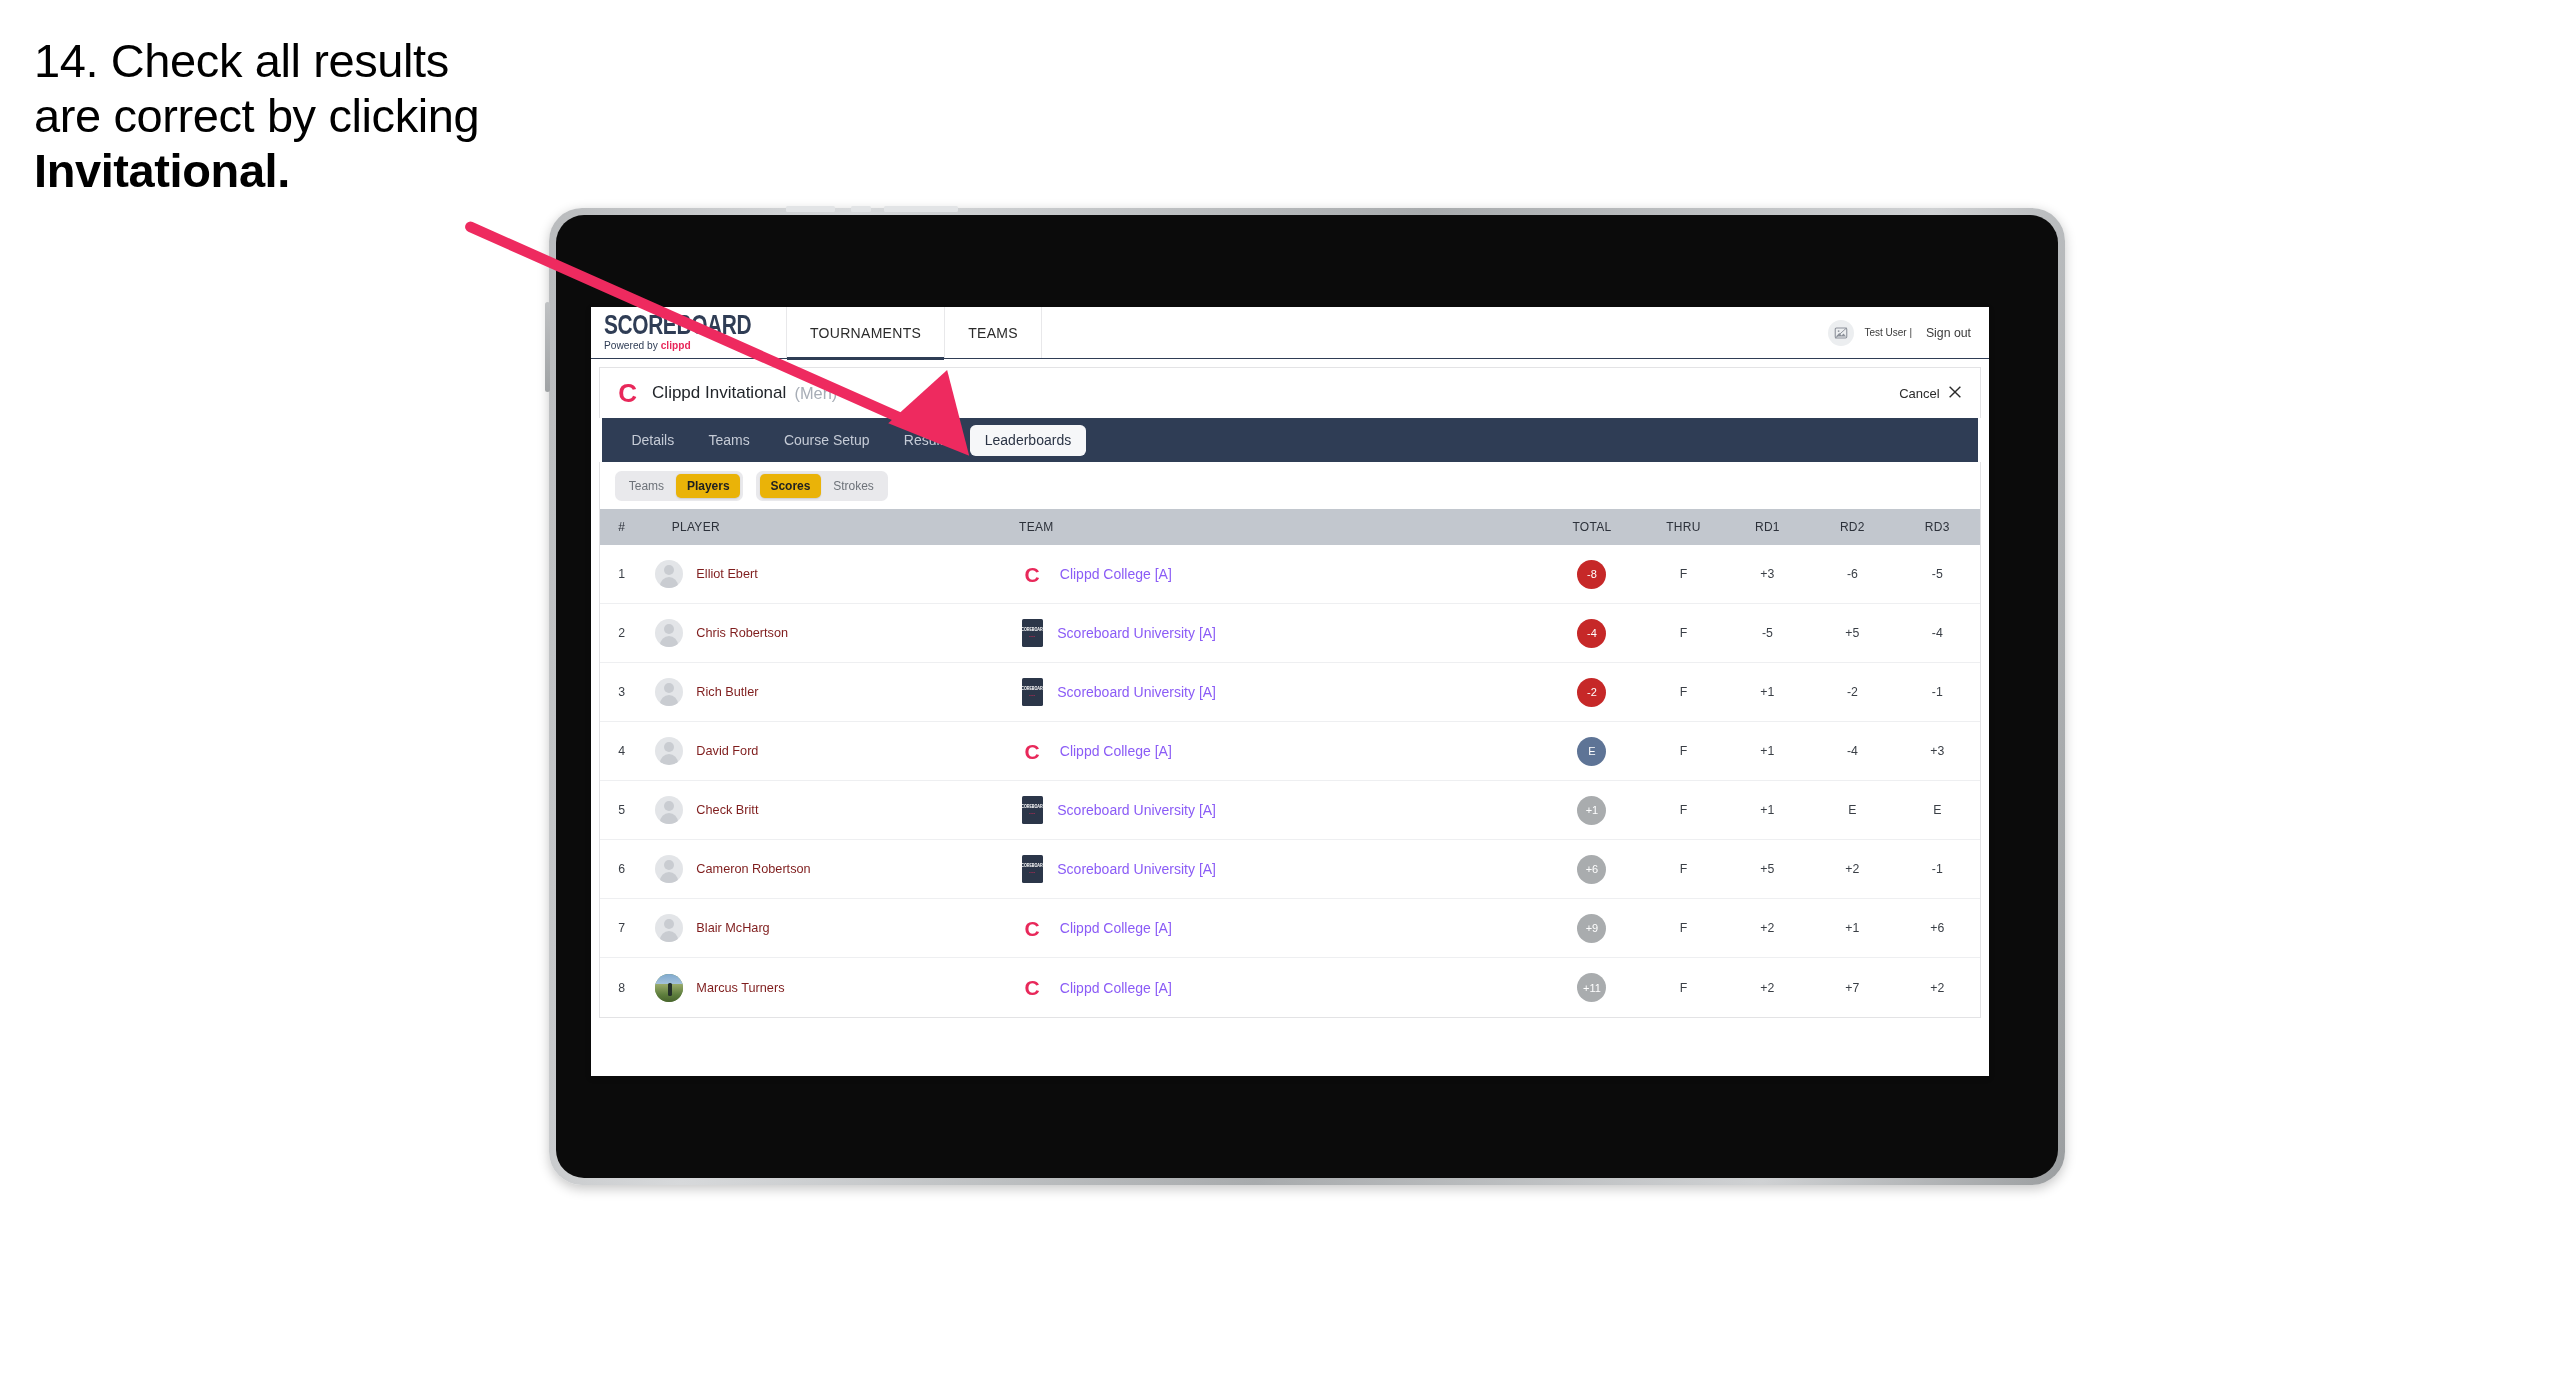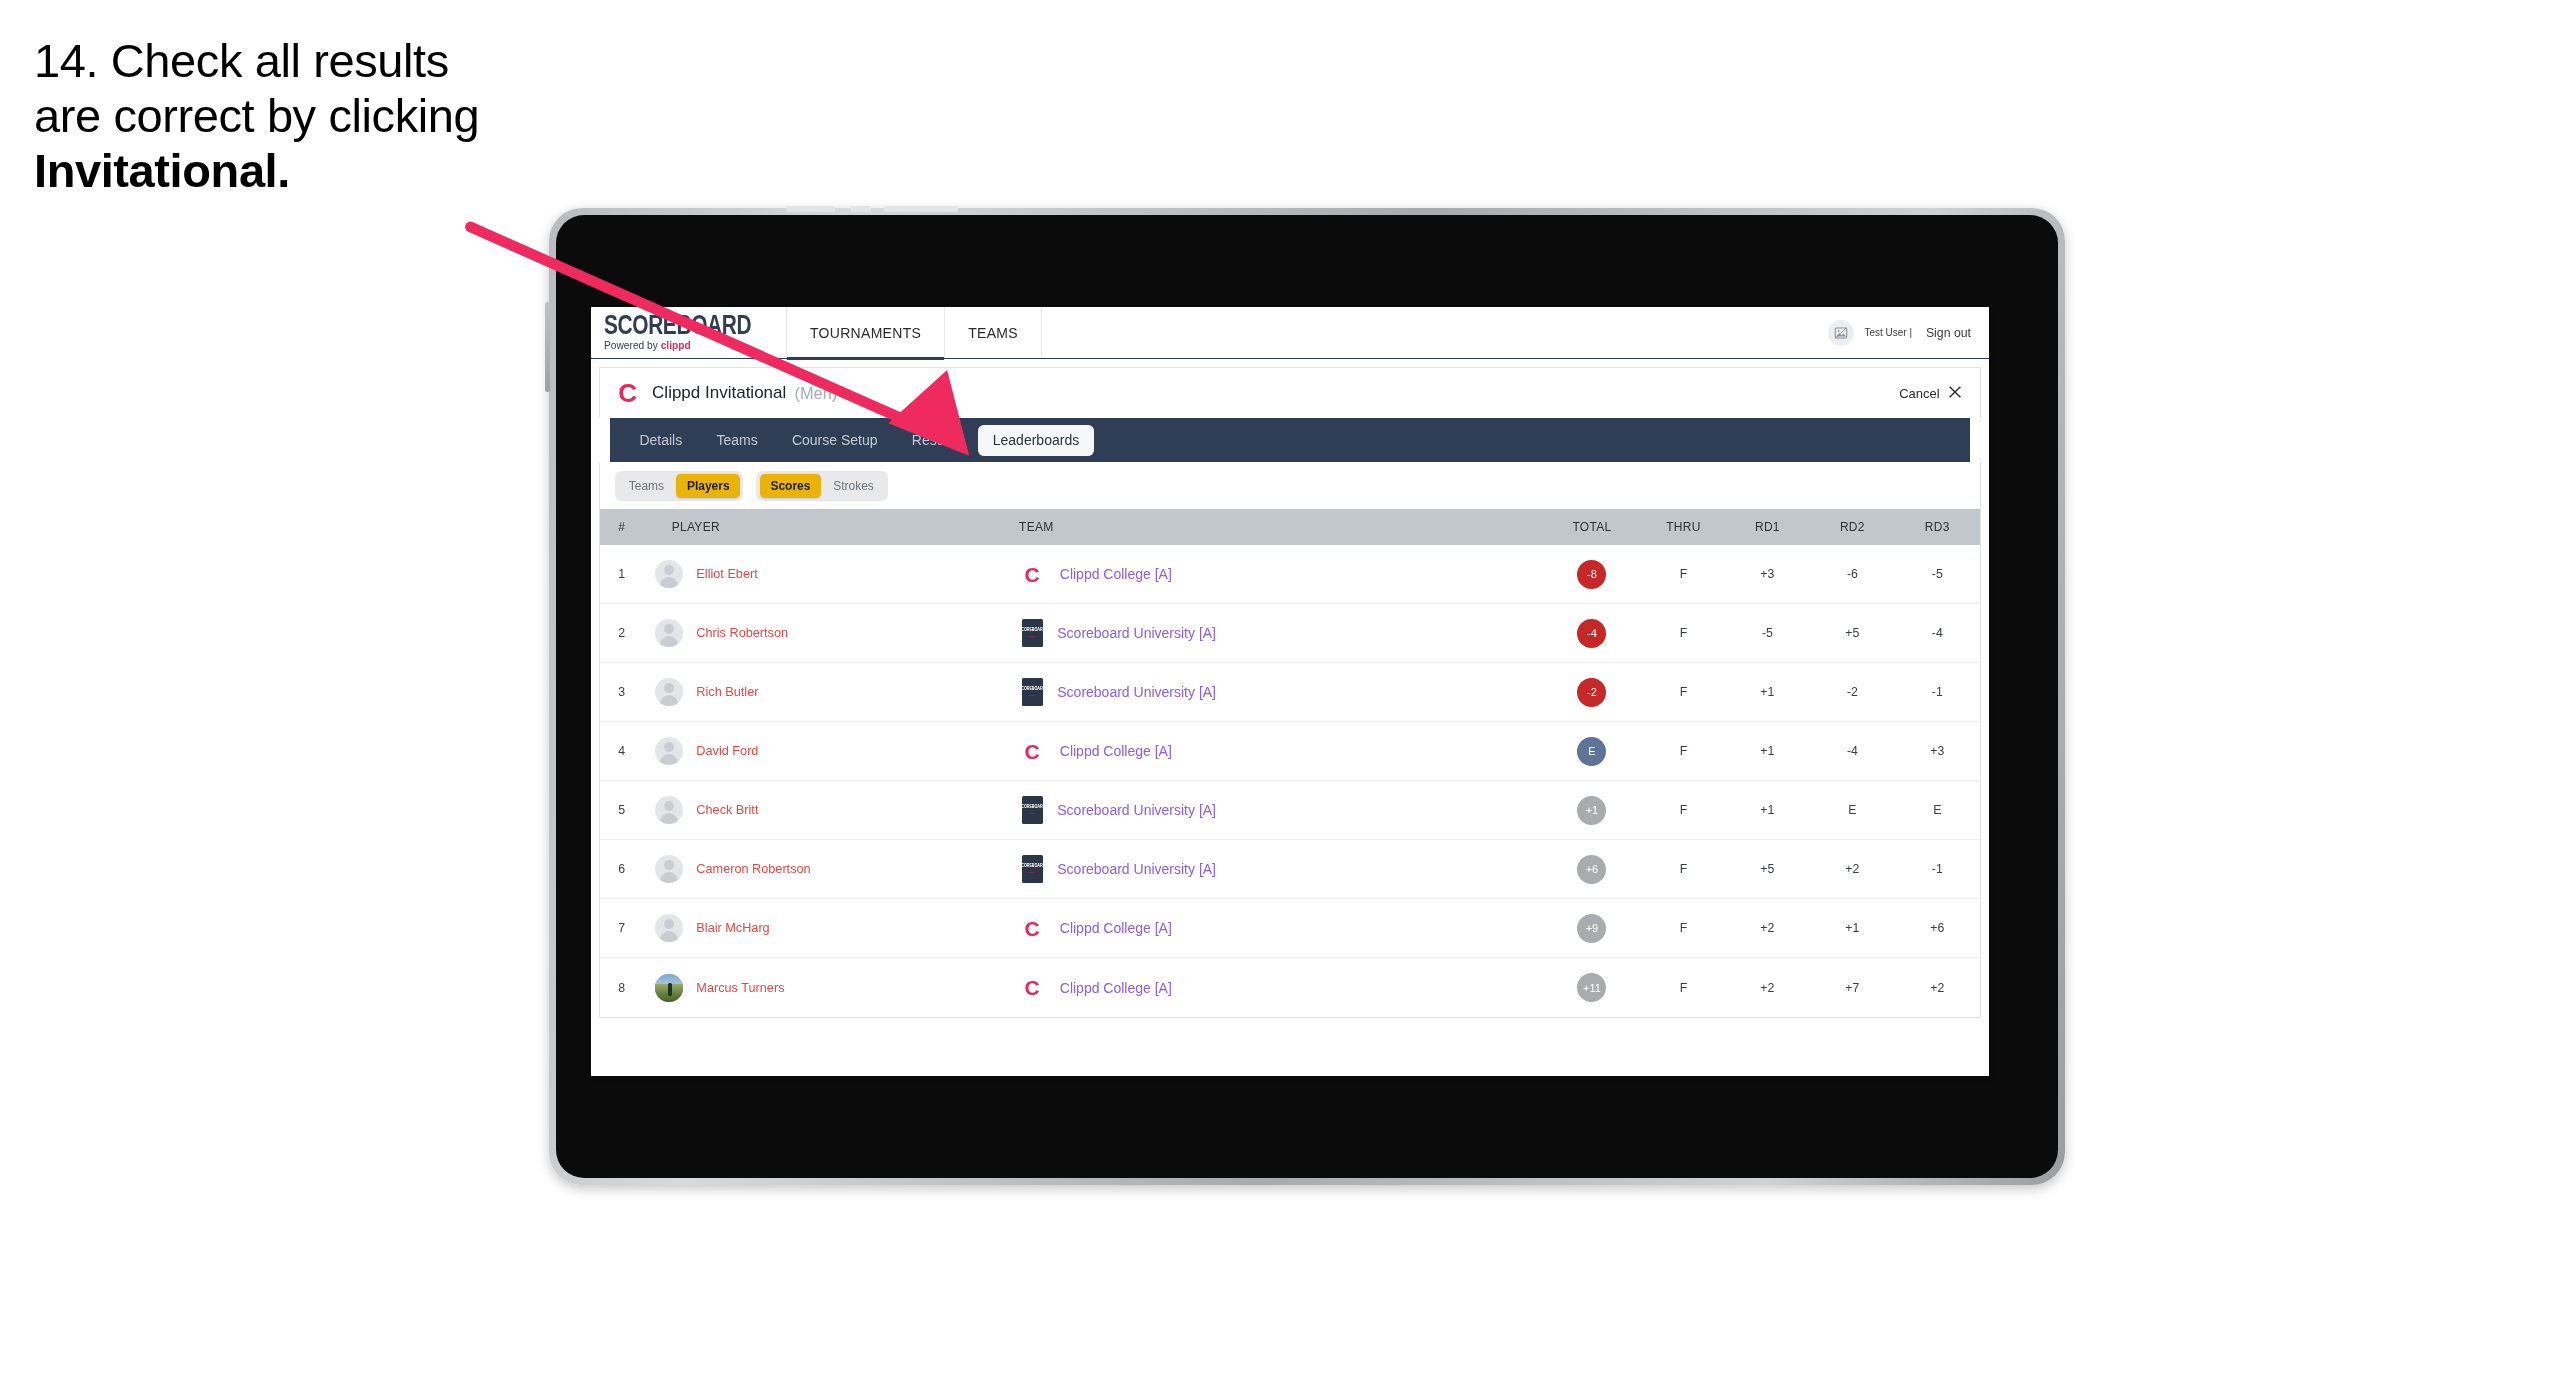--- a/index.html
+++ b/index.html
@@ -213,21 +213,21 @@
     display: flex;
     align-items: center;
     gap: 8.2px;
     font-size: 13px;
     color: #2b2b2b;
     cursor: pointer;
   }
 
   
   #section-nav {
-    margin: 0 19px;
+    margin: 0 11px;
     height: 44px;
     background: #2f3d55;
     display: flex;
     align-items: center;
     padding-left: 14.7px;
     gap: 4.9px;
     box-sizing: border-box;
   }
   .section-tab {
     font-size: 14px;
@@ -309,21 +309,21 @@
   .c-total  { width: 100px; display: flex; justify-content: center; }
   .c-thru   { width: 83px; text-align: center; font-size: 12.3px; color: #3a3f46; }
   .c-rd     { width: 85px; text-align: center; font-size: 12.3px; color: #3a3f46; }
   #lb-header .c-player,
   #lb-header .c-team { display: block; padding-top: 0; }
   #lb-header .c-total,
   #lb-header .c-thru,
   #lb-header .c-rd { text-align: center; display: block; }
   #lb-header .c-player { padding-left: 24.5px; }
 
-  .player-name { font-size: 12.7px; color: #ef4444; }
+  .player-name { font-size: 12.7px; color: #7f1d1d; }
   .team-name   { font-size: 14px; color: #8b5cf6; }
 
   .avatar {
     width: 28px;
     height: 28px;
     border-radius: 50%;
     background: #e3e5e8;
     position: relative;
     overflow: hidden;
     flex-shrink: 0;

